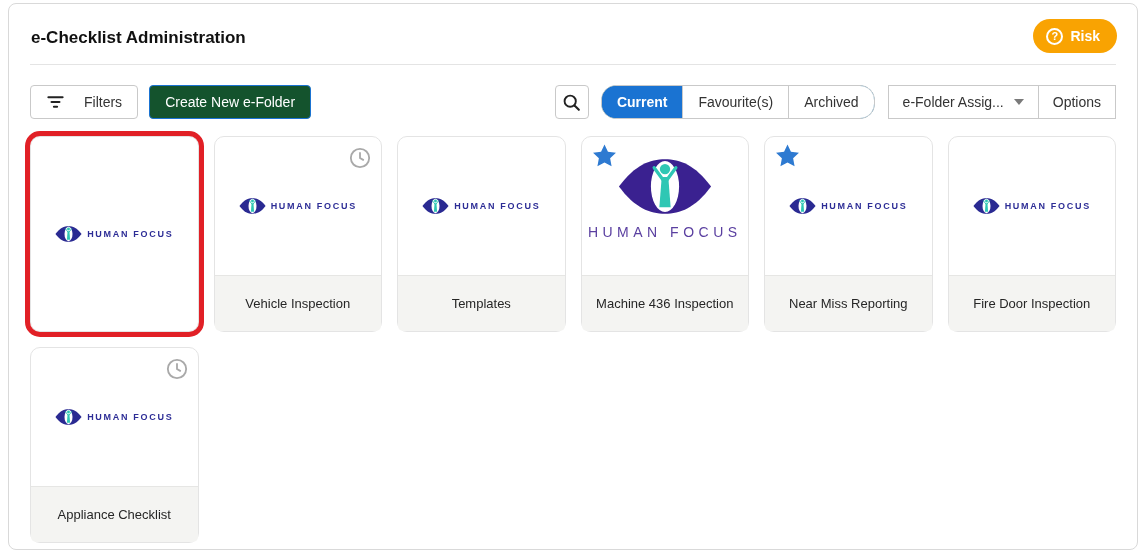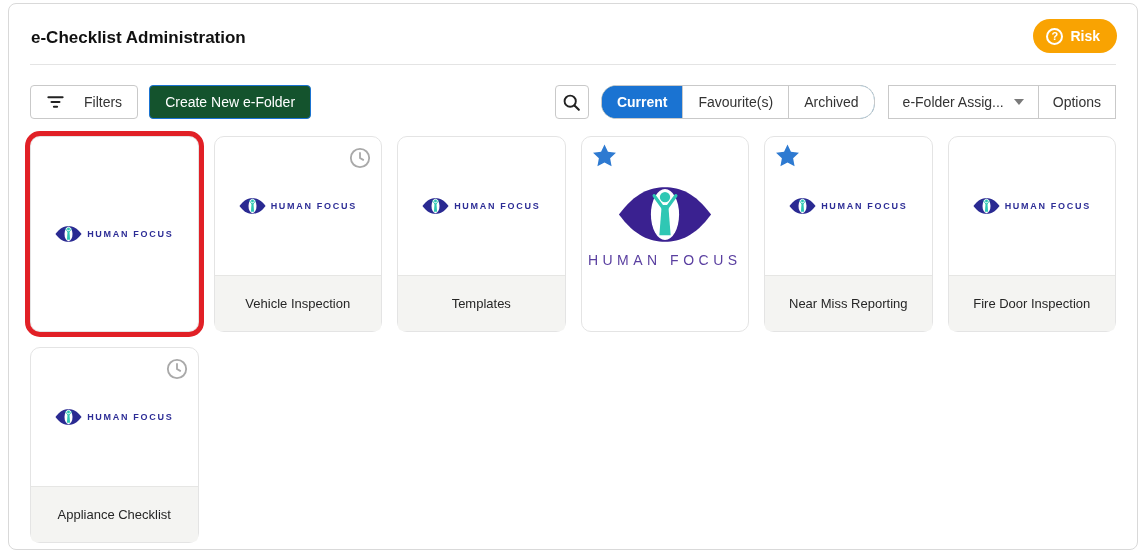--- a/index.html
+++ b/index.html
@@ -235,20 +235,21 @@
           <path class="eye" d="M1,30 C18,7 34,1 50,1 C66,1 82,7 99,30 C82,53 66,59 50,59 C34,59 18,53 1,30 Z"></path>
           <ellipse cx="50" cy="30" rx="15" ry="27" fill="#ffffff"></ellipse>
           <circle class="person-fill" cx="50" cy="11.5" r="5.5"></circle>
           <path class="person-fill" d="M46.5,20 L53.5,20 L56,52 L44,52 Z"></path>
           <path class="person-arm" d="M48,23 L38.5,10"></path>
           <path class="person-arm" d="M52,23 L61.5,10"></path>
         </svg>
         <span class="logo-text">HUMAN FOCUS</span>
       </div>
     </div>
+    <div class="card-label">Machine 436 Inspection</div>
   </div>
 
   <div class="card">
     <div class="card-top">
 
       <svg class="badge-star" viewBox="0 0 24 24">
         <polygon fill="#2e7ad1" points="12,1.5 15.3,8.4 23,9.4 17.4,14.7 18.8,22.3 12,18.6 5.2,22.3 6.6,14.7 1,9.4 8.7,8.4"></polygon>
       </svg>
       <div class="logo-small">
         <svg viewBox="0 0 100 60">

